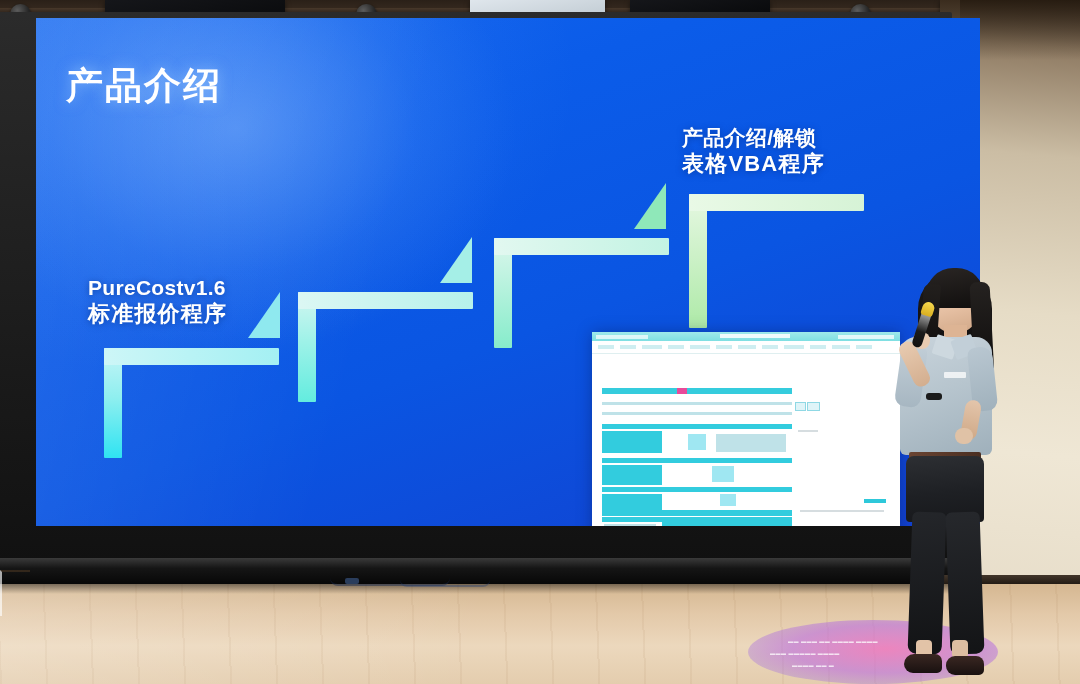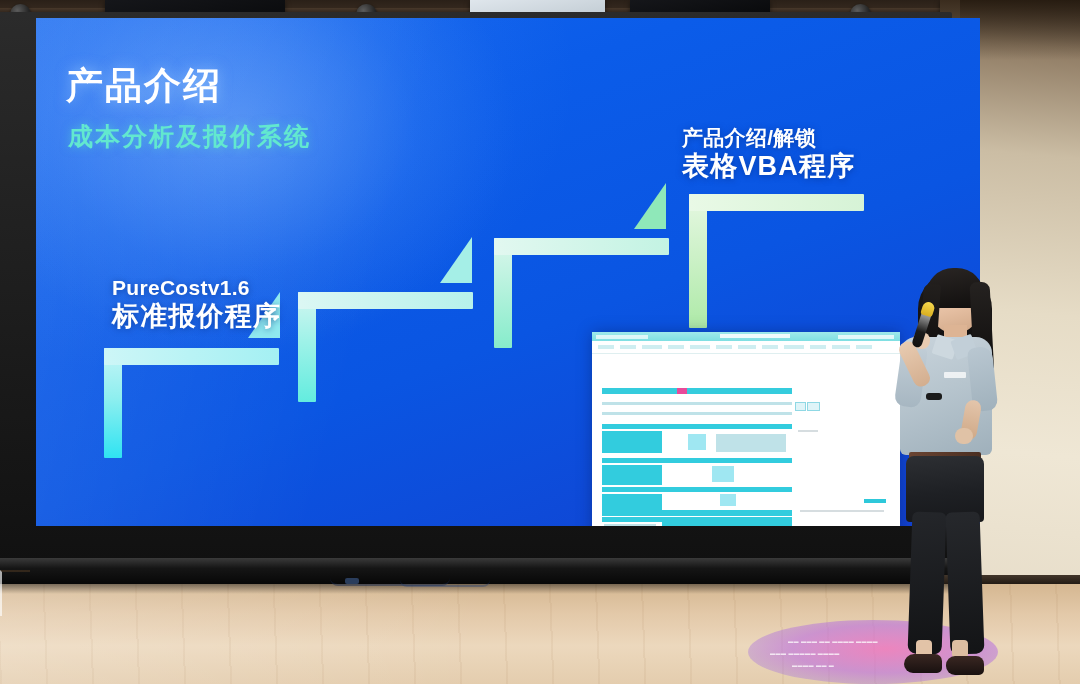--- a/index.html
+++ b/index.html
@@ -160,21 +160,21 @@
   .step-label {
     position: absolute;
     z-index: 14;
     color: #ffffff;
     font-weight: 700;
     line-height: 1.18;
     text-shadow: 0 1px 6px rgba(0,40,120,.55);
     white-space: nowrap;
   }
   .step-label .l1 { display:block; font-size: 21px; letter-spacing: .3px; }
-  .step-label .l2 { display:block; font-size: 27px; letter-spacing: 1.2px; }
+  .step-label .l2 { display:block; font-size: 22px; letter-spacing: 1.2px; }
 
   
   .ss {
     position: absolute;
     left: 556px; top: 314px;
     width: 308px; height: 222px;
     background: #fdfdfd;
     box-shadow: 0 0 14px rgba(0,20,70,.35);
     overflow: hidden;
     z-index: 12;
@@ -530,30 +530,29 @@
   <div class="light-box pale" style="left:1290px;width:0px;height:0px;"></div>
   <div class="spot" style="left:10px;"></div>
   <div class="spot" style="left:356px;"></div>
   <div class="spot" style="left:850px;"></div>
 
   <div class="led-bezel"></div>
   <div class="led">
     <div class="led-sheen"></div>
 
     <div class="slide-title">产品介绍</div>
-    <div class="slide-subtitle">成本分析及报价系统</div>
 
     <div class="step" style="left:68px;top:330px;width:175px;height:110px;">
       <div class="riser" style="height:110px;background:linear-gradient(180deg,#c7f5f7 0%,#8fefef 45%,#2fe3f2 100%);"></div>
       <div class="tread" style="width:175px;background:linear-gradient(90deg,#cdf6f7,#a4f0f3);"></div>
     </div>
     <div class="step" style="left:212px;top:274px;">
       <div class="arrow" style="border-left:32px solid transparent;border-bottom:46px solid #8fe9ef;"></div>
     </div>
-    <div class="step-label" style="left:76px;top:258px;">
+    <div class="step-label" style="left:52px;top:258px;">
       <span class="l1">PureCostv1.6</span>
       <span class="l2">标准报价程序</span>
     </div>
 
     <div class="step" style="left:262px;top:274px;width:175px;height:110px;">
       <div class="riser" style="height:110px;background:linear-gradient(180deg,#d4f6f1 0%,#9ef2e8 45%,#63ecdf 100%);"></div>
       <div class="tread" style="width:175px;background:linear-gradient(90deg,#dcf7f3,#b6f2eb);"></div>
     </div>
     <div class="step" style="left:404px;top:219px;">
       <div class="arrow" style="border-left:32px solid transparent;border-bottom:46px solid #a5efe7;"></div>

